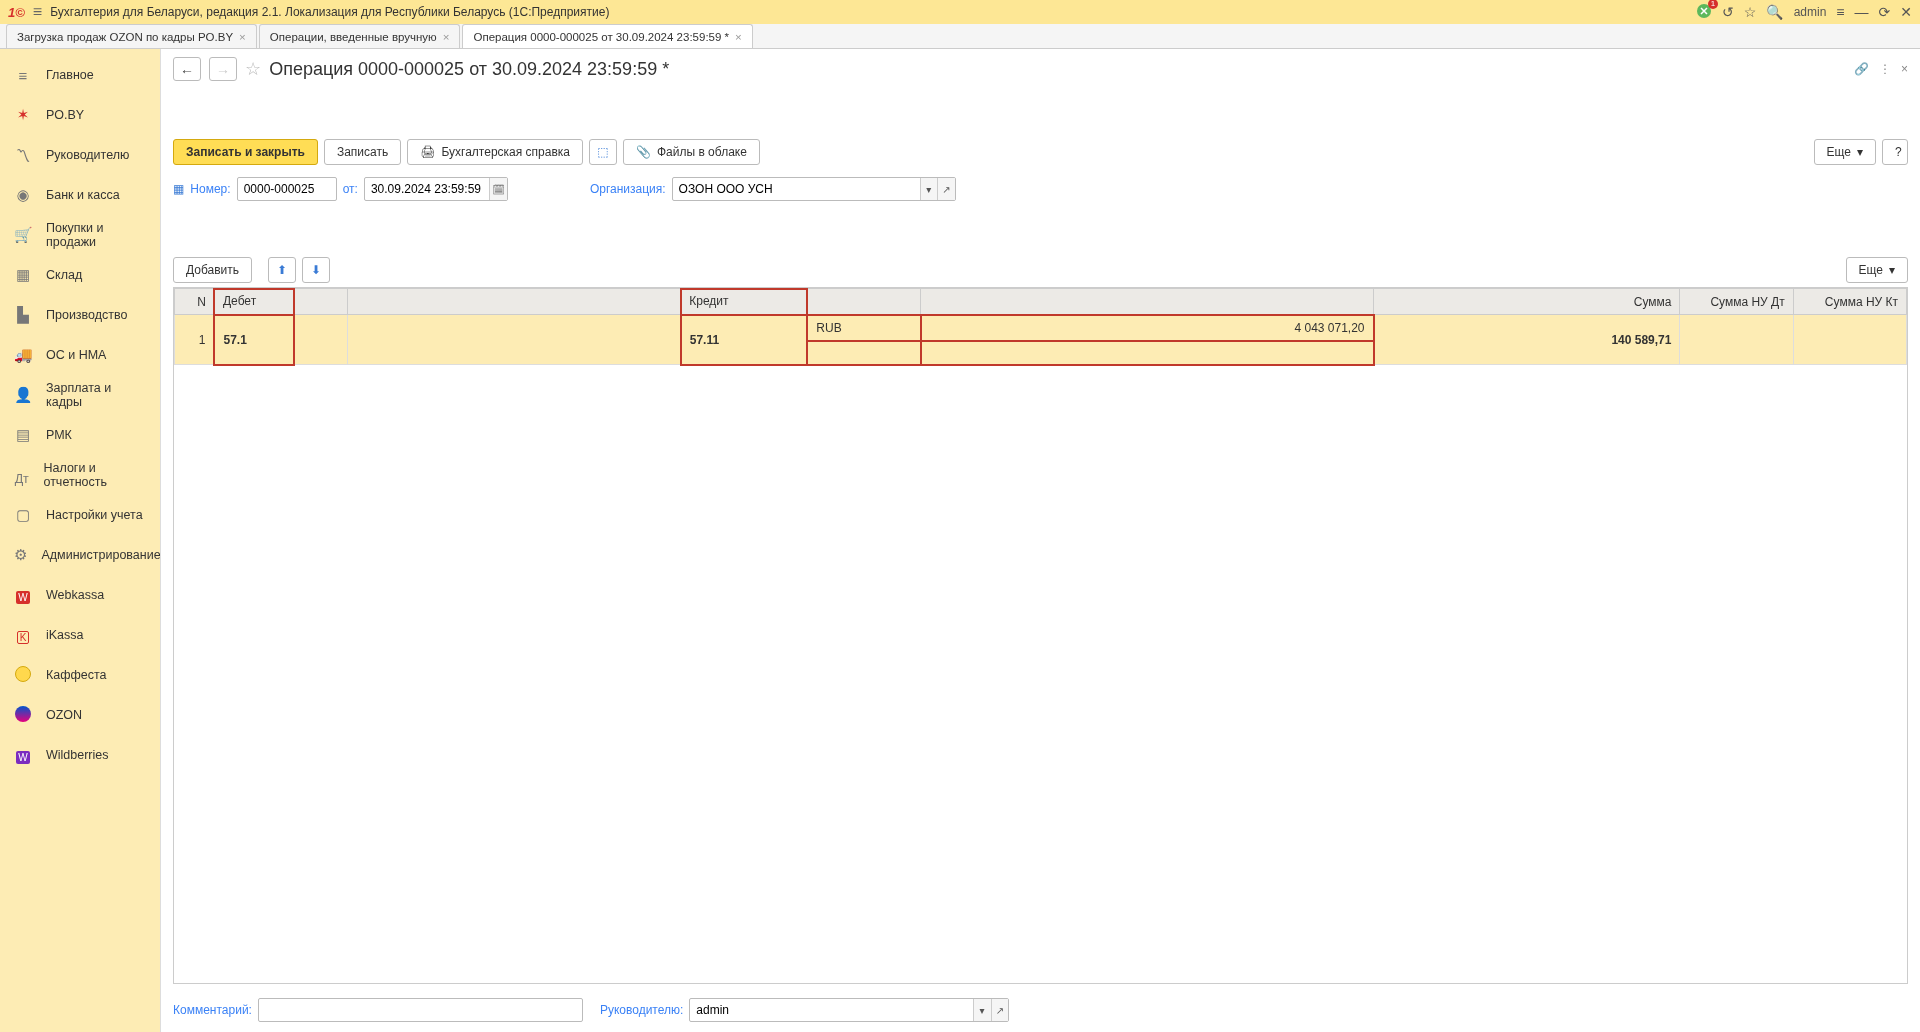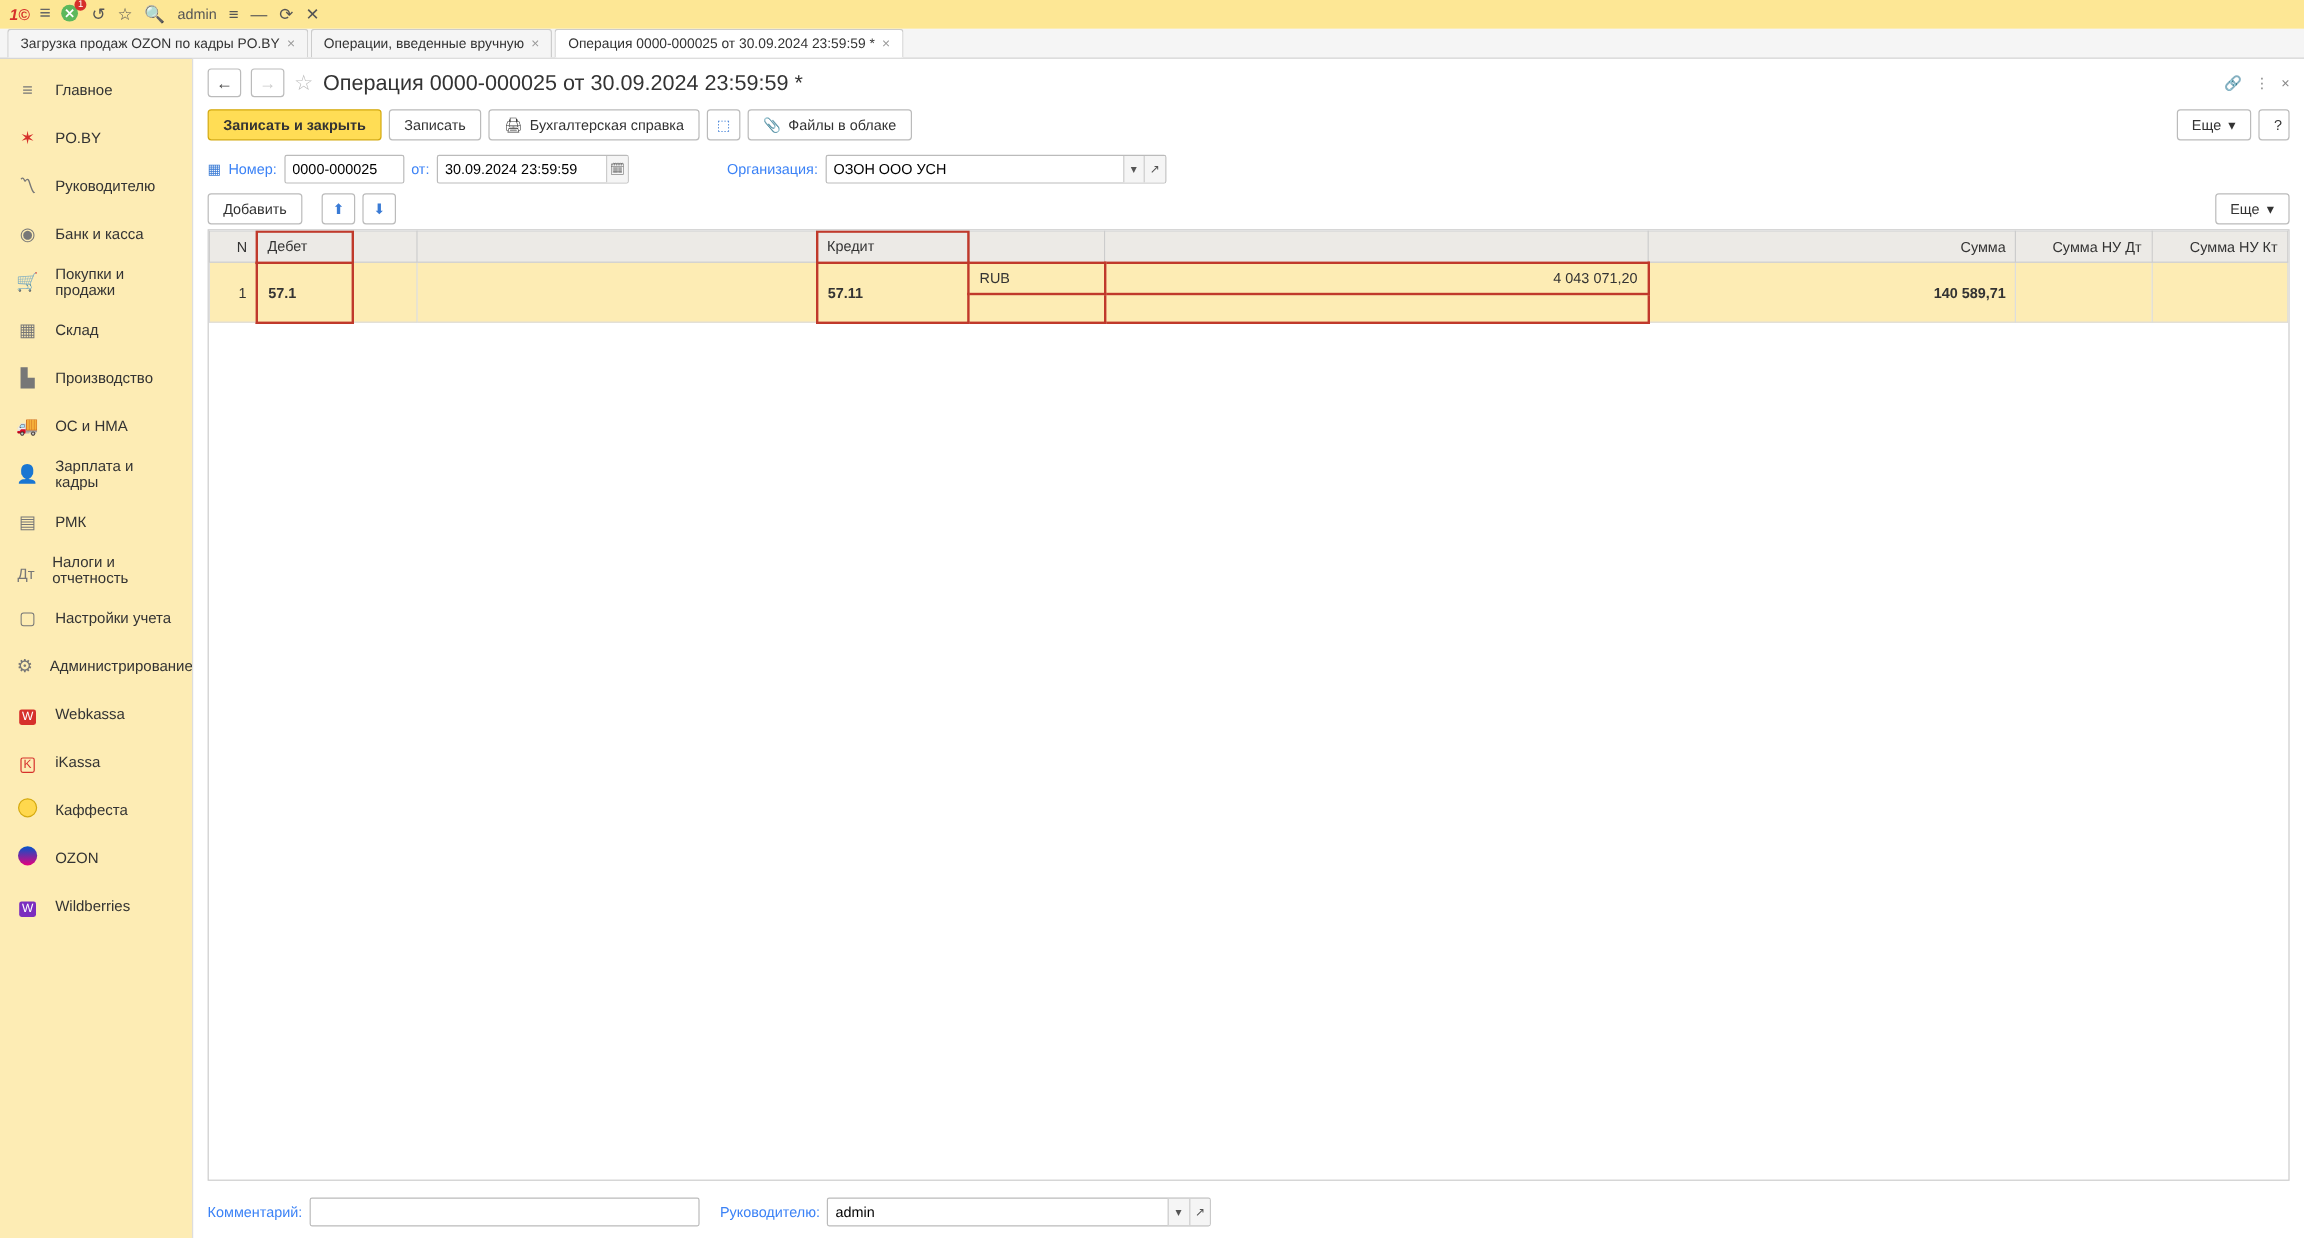--- a/index.html
+++ b/index.html
@@ -35,21 +35,21 @@
 
 .pagehead { display: flex; align-items: center; padding: 8px 12px 6px 12px; gap: 8px; }
 .navbtn { width: 28px; height: 24px; border: 1px solid #bbb; border-radius: 3px; background: #fff; display: flex; align-items: center; justify-content: center; cursor: pointer; font-size: 14px; color: #444; }
 .star { font-size: 18px; color: #bbb; cursor: pointer; }
 .pagetitle { font-size: 18px; color: #333; font-weight: 400; flex: 1; }
 .headright { display: flex; gap: 10px; color: #888; }
 .headright .ico { cursor: pointer; }
 
 
 .toolbar { display: flex; align-items: center; padding: 4px 12px 8px 12px; gap: 6px; }
-.btn { height: 26px; padding: 0 12px; border: 1px solid #bbb; border-radius: 3px; background: #fff; cursor: pointer; display: flex; align-items: center; gap: 6px; font-size: 12px; color: #333; }
+.btn { height: 26px; padding: 0 12px; border: 1px solid #bbb; border-radius: 3px; background: #fff; cursor: pointer; display: flex; align-items: center; gap: 6px; font-size: 12px; color: #333; margin-top: 48px; }
 .btn.primary { background: #ffdd55; border-color: #d4a90f; font-weight: bold; }
 .btn.icon { padding: 0; width: 28px; justify-content: center; }
 .toolbar .spacer { flex: 1; }
 .helpbtn { width: 26px; }
 
 
 .formrow { display: flex; align-items: center; padding: 4px 12px; gap: 6px; }
 .lbl { white-space: nowrap; color: #3b82f6; }
 .inpwrap { display: flex; border: 1px solid #bbb; border-radius: 2px; height: 24px; align-items: center; background: #fff; }
 .inpwrap input { border: none; outline: none; height: 100%; padding: 0 6px; font-size: 12px; background: transparent; width: 100%; }
@@ -71,20 +71,21 @@
 
 .bottomrow { display: flex; align-items: center; padding: 6px 12px 10px 12px; gap: 6px; }
 
 </style>
 </head>
 <body>
 
 <div class="topbar">
   <span class="logo">1©</span>
   <span class="hamburger">≡</span>
+  <span class="title">Бухгалтерия для Беларуси, редакция 2.1. Локализация для Республики Беларусь   (1С:Предприятие)</span>
   <div class="right">
     <span class="ico notif">
       <svg width="16" height="16" viewBox="0 0 16 16">
           <circle cx="8" cy="8" r="7" fill="#5cb85c"></circle>
           <path d="M5 5 l6 6 M11 5 l-6 6" stroke="#fff" stroke-width="1.5"></path>
         </svg>
       <span class="badge">1</span>
     </span>
     <span class="ico">↺</span>
     <span class="ico">☆</span>
@@ -229,21 +230,21 @@
       <div class="btn helpbtn">?</div>
     </div>
 
     <div class="formrow">
       <span style="color:#3a7bd5;cursor:pointer">▦</span>
       <span class="lbl">Номер:</span>
       <div class="inpwrap" style="width:100px">
         <input value="0000-000025" style="">
       </div>
       <span class="lbl">от:</span>
-      <div class="inpwrap" style="width:160px">
+      <div class="inpwrap" style="width:144px">
         <input value="30.09.2024 23:59:59" style="">
         <div class="inpbtn">🗓</div>
       </div>
       <div style="width:70px"></div>
       <span class="lbl">Организация:</span>
       <div class="inpwrap" style="width:284px">
         <input value="ОЗОН ООО УСН" style="">
         <div class="inpbtn">▾</div>
         <div class="inpbtn">↗</div>
       </div>

